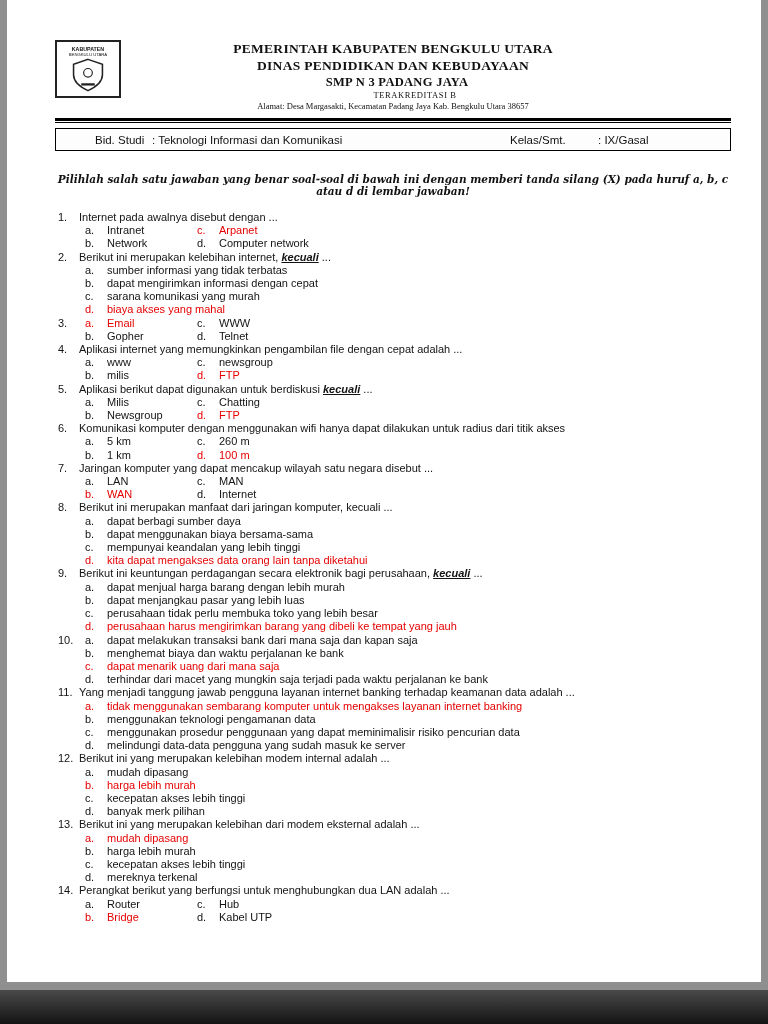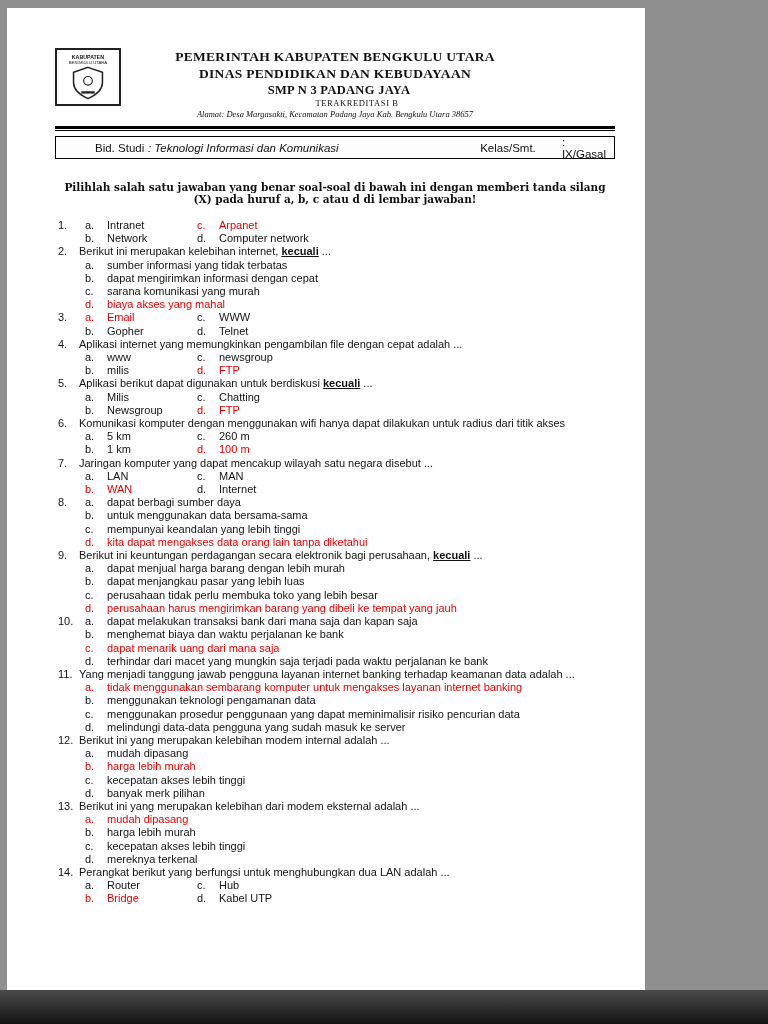--- a/index.html
+++ b/index.html
@@ -7,62 +7,62 @@
   body {
     background:#8f8f8f;
     font-family:"Liberation Sans", sans-serif;
     position:relative;
   }
   .bottom-band {
     position:absolute; left:0; top:990px; width:768px; height:34px;
     background:linear-gradient(#4a4a4a, #141414);
   }
   .page {
-    position:absolute; left:7px; top:8px; width:638px; height:982px;
+    position:absolute; left:7px; top:0; width:754px; height:982px;
     background:#ffffff;
   }
   .content { padding:40px 30px 0 48px; position:relative; }
 
   
   .logo-box {
     position:absolute; left:48px; top:40px; width:66px; height:58px;
     border:2px solid #222; background:#fff;
     display:flex; align-items:center; justify-content:center;
   }
   .header-text { text-align:center; font-family:"Liberation Serif", serif; color:#111; }
   .h-line1, .h-line2 { font-size:13.5px; font-weight:bold; letter-spacing:.3px; line-height:17px; }
   .h-line3 { font-size:12.5px; font-weight:bold; letter-spacing:.3px; line-height:16px;padding-left:8px; }
   .h-line4 { font-size:8.5px; letter-spacing:.6px; line-height:11px;margin-left:44px; }
-  .h-line5 { font-size:8.5px; font-style:italic; line-height:11px; }
+  .h-line5 { font-size:8.5px; line-height:11px; }
 
   .rule-thick { height:3px; background:#000; margin-top:6px; }
   .rule-thin  { height:1px; background:#000; margin-top:1px; }
 
   .info-box {
     margin-top:5px; border:1px solid #000; height:23px;
     display:flex; align-items:center; font-size:11.5px; color:#111;
     padding:0 8px; background:#fdfdfd;
   }
   .info-label { width:88px;padding-left:31px; }
-  .info-value { width:358px;font-style:italic; }
+  .info-value { width:358px; }
   .info-class-label { width:88px; }
   .info-class-value { flex:1; }
 
   .instruction {
     margin-top:22px; text-align:center;
-    font-family:"DejaVu Serif", serif; font-weight:bold;
+    font-family:"DejaVu Serif", serif; font-style:italic; font-weight:bold;
     font-size:10.5px; color:#111;
   }
 
   
   .questions { margin-top:14px; font-size:11px; line-height:13.2px; color:#131313; }
   .q { display:flex; }
   .qnum { width:24px; flex:0 0 24px; padding-left:3px; }
   .qbody { flex:1; }
-  .qtext .em { font-weight:bold; text-decoration:underline; }
+  .qtext .em { font-weight:bold; font-style:italic; text-decoration:underline; }
   .opts-list .opt { display:flex; padding-left:6px; }
   .opts-grid {
     display:grid; grid-template-columns:112px auto; grid-template-rows:repeat(2, auto);
     grid-auto-flow:column; padding-left:6px;
   }
   .opts-grid .opt { display:flex; }
   .olabel { width:22px; flex:0 0 22px; }
   .otext  { flex:1; }
   .opt.red { color:var(--red, #e60000); }
 </style>
@@ -99,20 +99,21 @@
       <span class="info-class-label">Kelas/Smt.</span>
       <span class="info-class-value">: IX/Gasal</span>
     </div>
 
     <div class="instruction">Pilihlah salah satu jawaban yang benar soal-soal di bawah ini dengan memberi tanda silang (X) pada huruf a, b, c atau d di lembar jawaban!</div>
 
     <div class="questions">
         <div class="q">
           <div class="qnum">1.</div>
           <div class="qbody">
+            <div class="qtext"><span>Internet pada awalnya disebut dengan ...</span></div>
             <div class="opts opts-grid">
               <div class="opt">
                 <span class="olabel">a.</span>
                 <span class="otext">Intranet</span>
               </div>
               <div class="opt">
                 <span class="olabel">b.</span>
                 <span class="otext">Network</span>
               </div>
               <div class="opt red">
@@ -265,28 +266,29 @@
               <div class="opt">
                 <span class="olabel">d.</span>
                 <span class="otext">Internet</span>
               </div>
             </div>
           </div>
         </div>
         <div class="q">
           <div class="qnum">8.</div>
           <div class="qbody">
+            <div class="qtext"><span>Berikut ini merupakan manfaat dari jaringan komputer, kecuali ...</span></div>
             <div class="opts opts-list">
               <div class="opt">
                 <span class="olabel">a.</span>
                 <span class="otext">dapat berbagi sumber daya</span>
               </div>
               <div class="opt">
                 <span class="olabel">b.</span>
-                <span class="otext">untuk menggunakan data bersama-sama</span>
+                <span class="otext">dapat menggunakan biaya bersama-sama</span>
               </div>
               <div class="opt">
                 <span class="olabel">c.</span>
                 <span class="otext">mempunyai keandalan yang lebih tinggi</span>
               </div>
               <div class="opt red">
                 <span class="olabel">d.</span>
                 <span class="otext">kita dapat mengakses data orang lain tanpa diketahui</span>
               </div>
             </div>

